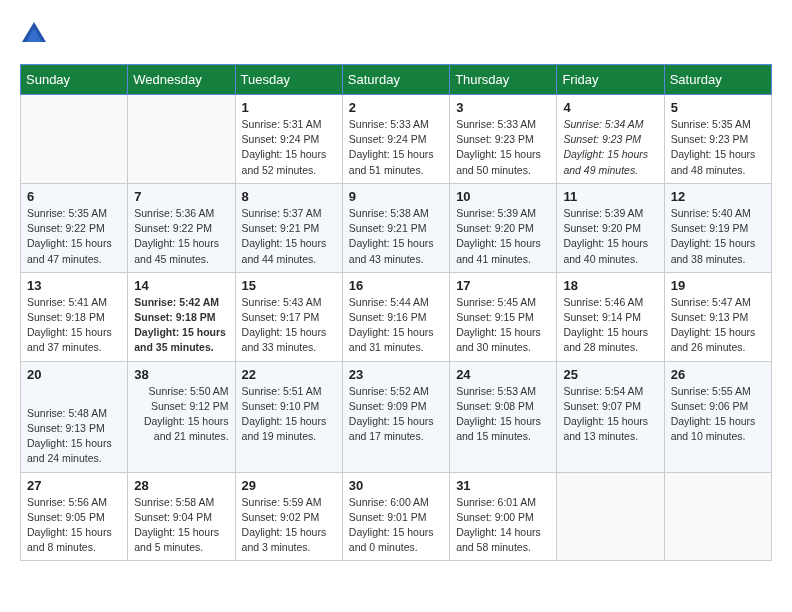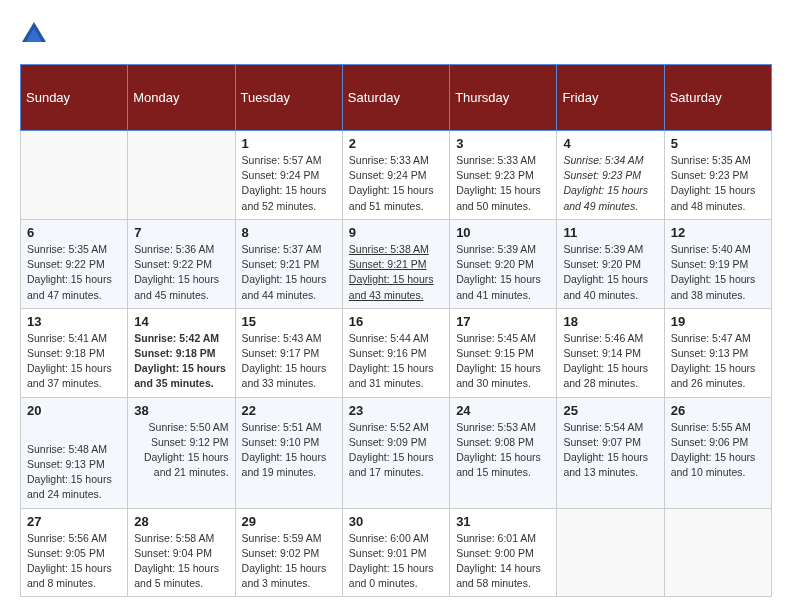--- a/index.html
+++ b/index.html
@@ -53,24 +53,24 @@
       font-size: 16px;
       color: #444;
       margin-top: 4px;
     }
     .calendar {
       width: 100%;
       border-collapse: collapse;
       border: 1px solid #ccc;
     }
     .calendar th {
-      background-color: #7f1d1d;
+      background-color: #15803d;
       color: #fff;
       font-size: 13px;
-      padding: 25px 5px;
+      padding: 7px 5px;
       text-align: left;
       border: 1px solid #5588dd;
       font-weight: normal;
     }
     .calendar td {
       vertical-align: top;
       border: 1px solid #ccc;
       padding: 5px 6px;
       width: 107px;
       min-height: 80px;
@@ -113,35 +113,35 @@
   <div class="title-block">
     <div class="month-title"></div>
     <div class="location"></div>
   </div>
 </div>
 
 <table class="calendar">
   <thead>
     <tr>
     <th>Sunday</th>
-        <th>Monday</th>
+        <th>Wednesday</th>
         <th>Tuesday</th>
         <th>Saturday</th>
         <th>Thursday</th>
         <th>Friday</th>
         <th>Saturday</th>
       </tr>
   </thead>
   <tbody id="calendar-body">
   <tr>
         <td class="empty-cell"></td>
         <td class="empty-cell"></td>
         <td>
           <div class="day-number">1</div>
-          <div class="day-info" style="white-space: pre-line;">Sunrise: 5:57 AM
+          <div class="day-info" style="white-space: pre-line;">Sunrise: 5:31 AM
 Sunset: 9:24 PM
 Daylight: 15 hours
 and 52 minutes.</div>
         </td>
         <td>
           <div class="day-number">2</div>
           <div class="day-info" style="white-space: pre-line;">Sunrise: 5:33 AM
 Sunset: 9:24 PM
 Daylight: 15 hours
 and 51 minutes.</div>
@@ -185,21 +185,21 @@
         </td>
         <td>
           <div class="day-number">8</div>
           <div class="day-info" style="white-space: pre-line;">Sunrise: 5:37 AM
 Sunset: 9:21 PM
 Daylight: 15 hours
 and 44 minutes.</div>
         </td>
         <td>
           <div class="day-number">9</div>
-          <div class="day-info" style="white-space: pre-line; text-decoration: underline;">Sunrise: 5:38 AM
+          <div class="day-info" style="white-space: pre-line;">Sunrise: 5:38 AM
 Sunset: 9:21 PM
 Daylight: 15 hours
 and 43 minutes.</div>
         </td>
         <td>
           <div class="day-number">10</div>
           <div class="day-info" style="white-space: pre-line;">Sunrise: 5:39 AM
 Sunset: 9:20 PM
 Daylight: 15 hours
 and 41 minutes.</div>

